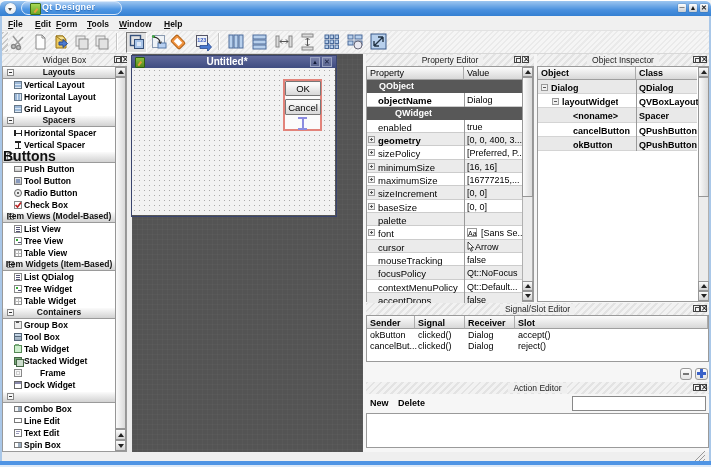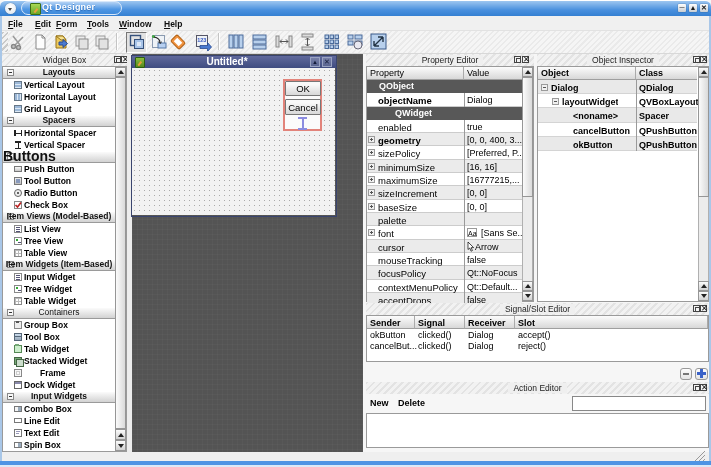--- a/index.html
+++ b/index.html
@@ -237,33 +237,33 @@
 <div class="abs catbar" style="left:3px;top:259px;width:112px;height:12px;"></div>
 <div class="abs pm" style="left:7px;top:261px;">
       <i></i>
     </div>
 <div class="abs" style="left:3px;top:259px;width:112px;height:12px;text-align:center;font-size:8.5px;font-weight:bold;color:#111;line-height:11px;white-space:nowrap;">Item Widgets (Item-Based)</div>
 <div class="abs" style="left:14px;top:273px;width:8px;height:8px;border:1px solid #888;background:#fff;box-sizing:border-box;">
       <i style="position:absolute;left:1px;top:1px;width:4px;height:1px;background:#557;"></i>
       <i style="position:absolute;left:1px;top:3px;width:4px;height:1px;background:#557;"></i>
       <i style="position:absolute;left:1px;top:5px;width:4px;height:1px;background:#557;"></i>
     </div>
-<div class="abs ti" style="left:24px;top:271px;">Input Widget</div>
+<div class="abs ti" style="left:24px;top:271px;">List QDialog</div>
 <div class="abs" style="left:14px;top:285px;width:8px;height:8px;border:1px solid #888;background:#fff;box-sizing:border-box;">
       <i style="position:absolute;left:1px;top:1px;width:2px;height:2px;background:#3a3;"></i>
       <i style="position:absolute;left:3px;top:4px;width:3px;height:1px;background:#557;"></i>
     </div>
 <div class="abs ti" style="left:24px;top:283px;">Tree Widget</div>
 <div class="abs" style="left:14px;top:297px;width:8px;height:8px;border:1px solid #888;background:#fff;box-sizing:border-box;background-image:linear-gradient(#bbb 1px,transparent 1px),linear-gradient(90deg,#bbb 1px,transparent 1px);background-size:3px 3px;"></div>
 <div class="abs ti" style="left:24px;top:295px;">Table Widget</div>
 <div class="abs catbar" style="left:3px;top:307px;width:112px;height:12px;"></div>
 <div class="abs pm" style="left:7px;top:309px;">
       <i></i>
     </div>
-<div class="abs" style="left:3px;top:307px;width:112px;height:12px;text-align:center;font-size:8.5px;font-weight:normal;color:#111;line-height:11px;white-space:nowrap;">Containers</div>
+<div class="abs" style="left:3px;top:307px;width:112px;height:12px;text-align:center;font-size:8.5px;font-weight:bold;color:#111;line-height:11px;white-space:nowrap;">Containers</div>
 <div class="abs" style="left:14px;top:321px;width:8px;height:8px;border:1px solid #888;background:#eee;box-sizing:border-box;">
       <i style="position:absolute;left:1px;top:-1px;width:3px;height:2px;background:#555;"></i>
     </div>
 <div class="abs ti" style="left:24px;top:319px;">Group Box</div>
 <div class="abs" style="left:14px;top:333px;width:8px;height:8px;background:linear-gradient(#cde,#9ab);border:1px solid #567;box-sizing:border-box;">
       <i style="position:absolute;left:0;top:2px;right:0;height:1px;background:#567;"></i>
     </div>
 <div class="abs ti" style="left:24px;top:331px;">Tool Box</div>
 <div class="abs" style="left:14px;top:345px;width:8px;height:8px;border:1px solid #585;background:#cec;box-sizing:border-box;">
       <i style="position:absolute;left:0;top:-2px;width:4px;height:2px;background:#7a7;"></i>
@@ -279,21 +279,20 @@
     </div>
 <div class="abs ti" style="left:24px;top:367px;padding-left:16px;">Frame</div>
 <div class="abs" style="left:14px;top:381px;width:8px;height:8px;border:1px solid #666;background:#fff;box-sizing:border-box;">
       <i style="position:absolute;left:0;top:0;right:0;height:2px;background:#88a;"></i>
     </div>
 <div class="abs ti" style="left:24px;top:379px;">Dock Widget</div>
 <div class="abs catbar" style="left:3px;top:391px;width:112px;height:12px;"></div>
 <div class="abs pm" style="left:7px;top:393px;">
       <i></i>
     </div>
-<div class="abs" style="left:3px;top:391px;width:112px;height:12px;text-align:center;font-size:8.5px;font-weight:bold;color:#111;line-height:11px;white-space:nowrap;">Input Widgets</div>
 <div class="abs" style="left:14px;top:405px;width:8px;height:8px;height:6px;top:406px;border:1px solid #777;background:#f4f4f4;box-sizing:border-box;">
       <i style="position:absolute;right:0;top:0;width:3px;height:4px;background:#9ab;"></i>
     </div>
 <div class="abs ti" style="left:24px;top:403px;">Combo Box</div>
 <div class="abs" style="left:14px;top:417px;width:8px;height:8px;height:5px;top:418px;border:1px solid #777;background:#fff;box-sizing:border-box;"></div>
 <div class="abs ti" style="left:24px;top:415px;">Line Edit</div>
 <div class="abs" style="left:14px;top:429px;width:8px;height:8px;border:1px solid #777;background:#fff;box-sizing:border-box;">
       <i style="position:absolute;left:1px;top:1px;width:4px;height:1px;background:#99b;"></i>
       <i style="position:absolute;left:1px;top:3px;width:3px;height:1px;background:#99b;"></i>
     </div>

